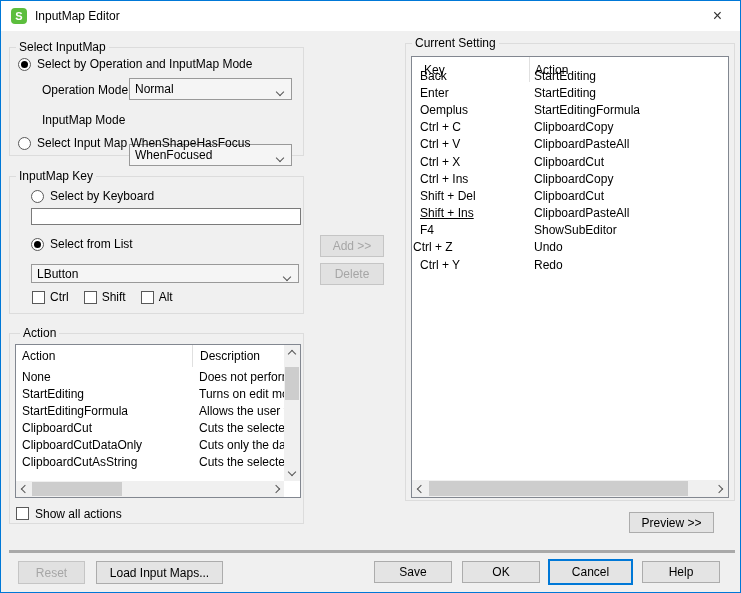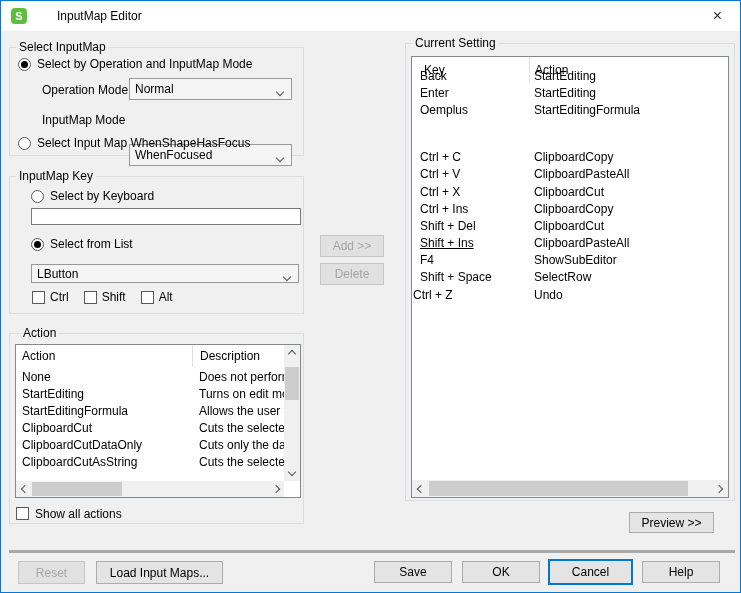--- a/index.html
+++ b/index.html
@@ -10,21 +10,21 @@
   }
   .titlebar {
     position: absolute; left: 0; top: 0; width: 739px; height: 30px;
     background: #FFFFFF; display: flex; align-items: center;
   }
   .app-icon {
     position: absolute; left: 10px; top: 7px; width: 16px; height: 16px;
     background: #5CBE3D; border-radius: 4px; color: #fff; font-weight: bold;
     font-size: 11px; text-align: center; line-height: 16px;
   }
-  .title-text { position: absolute; left: 34px; top: 8px; margin-left: 22px; }
+  .title-text { position: absolute; left: 34px; top: 8px; }
   .close-btn {
     position: absolute; right: 0; top: 0; width: 45px; height: 30px;
     display: flex; align-items: center; justify-content: center;
     font-size: 16px; color: #333;
   }
   .group {
     position: absolute; border: 1px solid #DCDCDC;
   }
   .group-label {
     position: absolute; top: -8px; background: #F0F0F0; padding: 0 3px; white-space: nowrap;
@@ -215,21 +215,21 @@
         <div class="lv-row" style="height:17.2px;">
           <span style="flex:0 0 117px;padding-left:8px;">Enter</span>
           <span style="flex:1;padding-left:5px;">StartEditing</span>
         </div>
 
         <div class="lv-row" style="height:17.2px;">
           <span style="flex:0 0 117px;padding-left:8px;">Oemplus</span>
           <span style="flex:1;padding-left:5px;">StartEditingFormula</span>
         </div>
 
-        <div class="lv-row" style="height:17.2px;margin-top:30px;">
+        <div class="lv-row" style="height:17.2px;">
           <span style="flex:0 0 117px;padding-left:8px;">Ctrl + C</span>
           <span style="flex:1;padding-left:5px;">ClipboardCopy</span>
         </div>
 
         <div class="lv-row" style="height:17.2px;">
           <span style="flex:0 0 117px;padding-left:8px;">Ctrl + V</span>
           <span style="flex:1;padding-left:5px;">ClipboardPasteAll</span>
         </div>
 
         <div class="lv-row" style="height:17.2px;">
@@ -250,30 +250,30 @@
         <div class="lv-row" style="height:17.2px;">
           <span style="flex:0 0 117px;padding-left:8px;text-decoration:underline;">Shift + Ins</span>
           <span style="flex:1;padding-left:5px;">ClipboardPasteAll</span>
         </div>
 
         <div class="lv-row" style="height:17.2px;">
           <span style="flex:0 0 117px;padding-left:8px;">F4</span>
           <span style="flex:1;padding-left:5px;">ShowSubEditor</span>
         </div>
 
-        <div class="lv-row" style="height:17.2px;">
-          <span style="flex:0 0 117px;padding-left:8px;">Shift + Space</span>
-          <span style="flex:1;padding-left:5px;">SelectRow</span>
-        </div>
 
         <div class="lv-row" style="height:17.2px;">
           <span style="flex:0 0 117px;padding-left:1px;">Ctrl + Z</span>
           <span style="flex:1;padding-left:5px;">Undo</span>
         </div>
 
+        <div class="lv-row" style="height:17.2px;">
+          <span style="flex:0 0 117px;padding-left:8px;">Ctrl + Y</span>
+          <span style="flex:1;padding-left:5px;">Redo</span>
+        </div>
       </div>
 
     <div class="scroll-track" style="left:0;bottom:0;width:316px;height:17px;">
       <div class="scroll-arrow" style="left:0;top:0;width:16px;height:17px;">
           <span class="chev left"></span>
         </div>
       <div class="scroll-thumb" style="left:17px;top:1px;width:259px;height:15px;"></div>
       <div class="scroll-arrow" style="right:0;top:0;width:16px;height:17px;">
           <span class="chev right"></span>
         </div>

